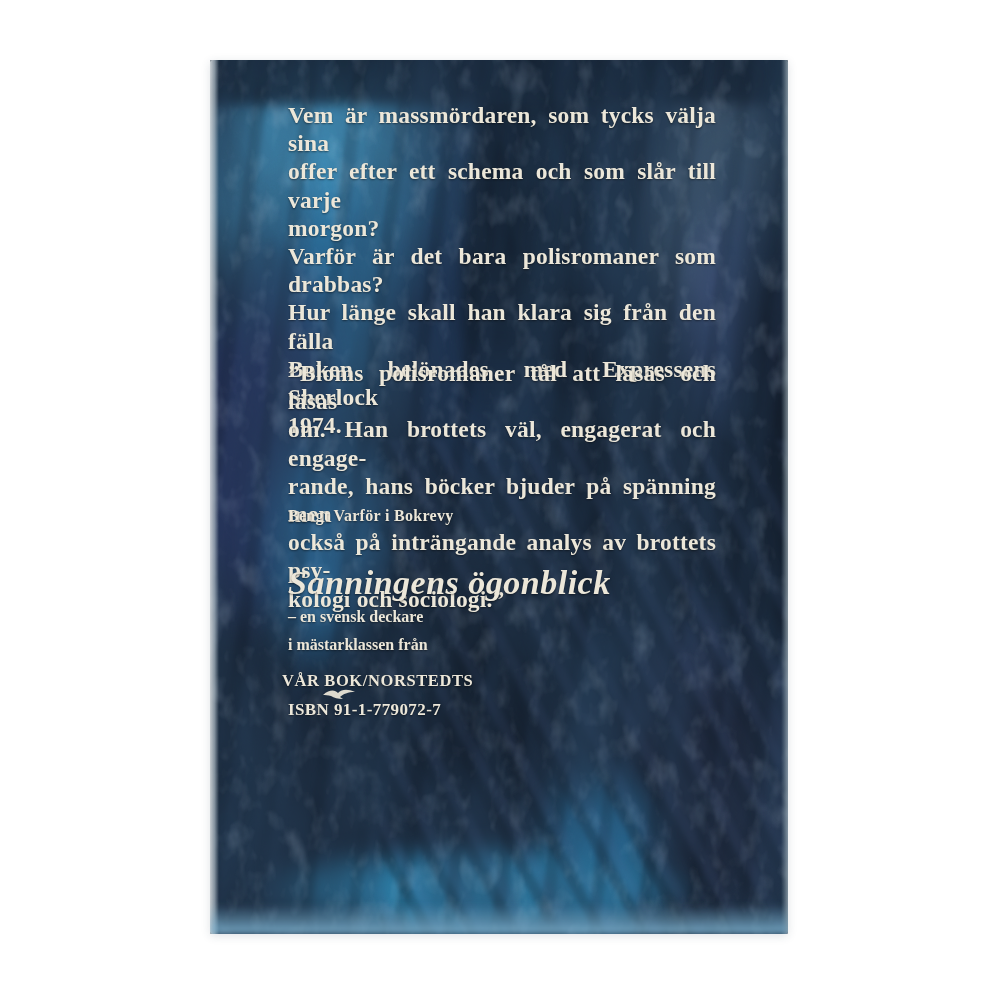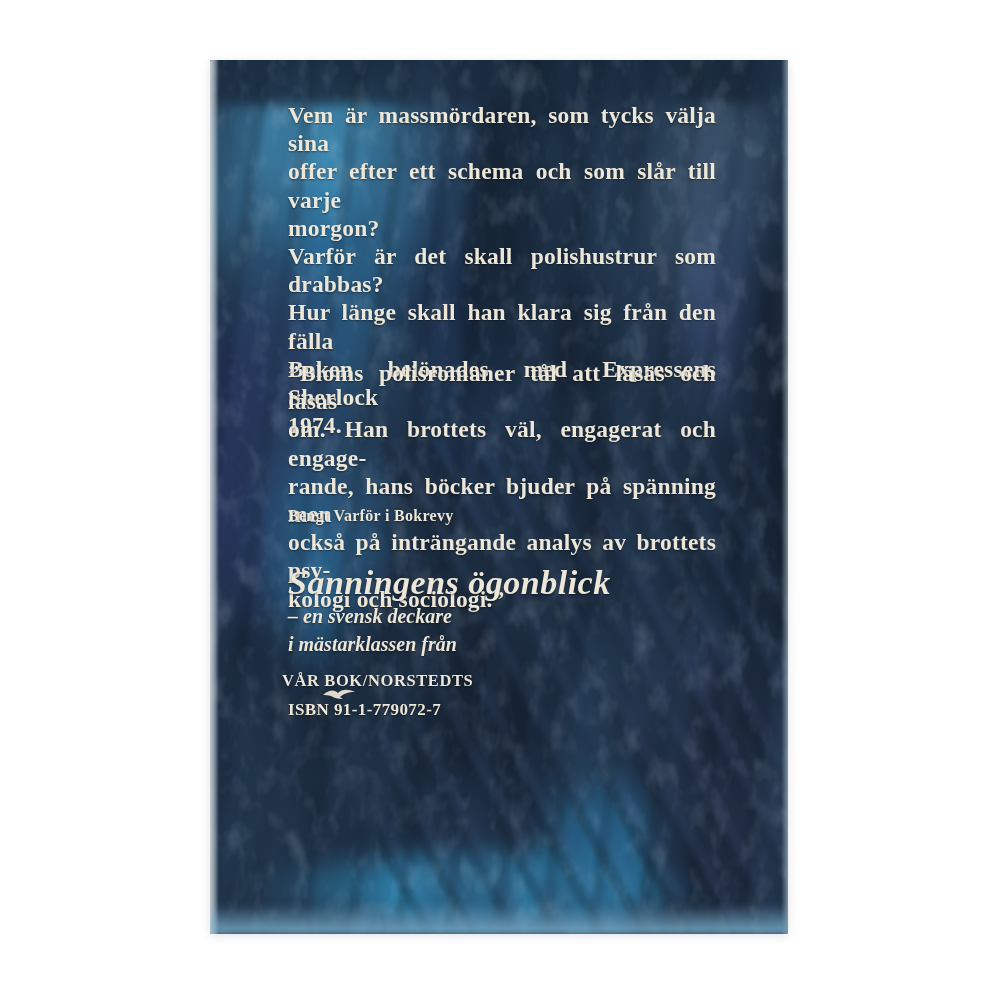--- a/index.html
+++ b/index.html
@@ -40,21 +40,21 @@
   .edge-bottom-glow{position:absolute;left:0;right:0;bottom:0;height:30px;background:linear-gradient(to top,rgba(130,185,215,.85),rgba(130,185,215,0));filter:blur(3px);}
 
   .txt{color:#ece7d9;font-weight:bold;text-shadow:0 1px 2px rgba(0,0,0,.45);}
   .blurb,.review{position:absolute;left:78px;width:428px;font-size:23.5px;line-height:28.2px;letter-spacing:.2px;}
   .blurb{top:41px;}
   .review{top:299px;}
   .j{text-align:justify;text-align-last:justify;}
   .attrib{position:absolute;left:78px;top:447px;font-size:16px;letter-spacing:.3px;}
   .series{position:absolute;left:78px;top:503px;}
   .series .title{font-style:italic;font-size:34px;line-height:40px;letter-spacing:.5px;}
-  .series .sline{font-size:20px;line-height:27.5px;font-style:italic;}
+  .series .sline{font-size:16px;line-height:27.5px;}
   .pub{position:absolute;left:72px;top:611px;font-size:16.5px;letter-spacing:.6px;}
   .bird{position:absolute;left:112px;top:625px;width:34px;height:16px;}
   .isbn{position:absolute;left:78px;top:640px;font-size:17px;letter-spacing:.4px;}
 </style>
 </head>
 <body>
 
 <div class="photo">
   <div class="cover">
 
@@ -91,21 +91,21 @@
       </svg>
       <div class="edge-left"></div>
       <div class="edge-right"></div>
       <div class="edge-bottom-glow"></div>
     </div>
 
     <div class="blurb txt">
       <div class="j">Vem är massmördaren, som tycks välja sina</div>
       <div class="j">offer efter ett schema och som slår till varje</div>
       <div>morgon?</div>
-      <div class="j">Varför är det skall polishustrur som drabbas?</div>
+      <div class="j">Varför är det bara polisromaner som drabbas?</div>
       <div class="j">Hur länge skall han klara sig från den fälla</div>
       <div class="j">Boken belönades med Expressens Sherlock</div>
       <div>1974.</div>
     </div>
 
     <div class="review txt">
       <div class="j">”Bloms polisromaner tål att läsas och läsas</div>
       <div class="j">om. Han brottets väl, engagerat och engage-</div>
       <div class="j">rande, hans böcker bjuder på spänning men</div>
       <div class="j">också på inträngande analys av brottets psy-</div>

